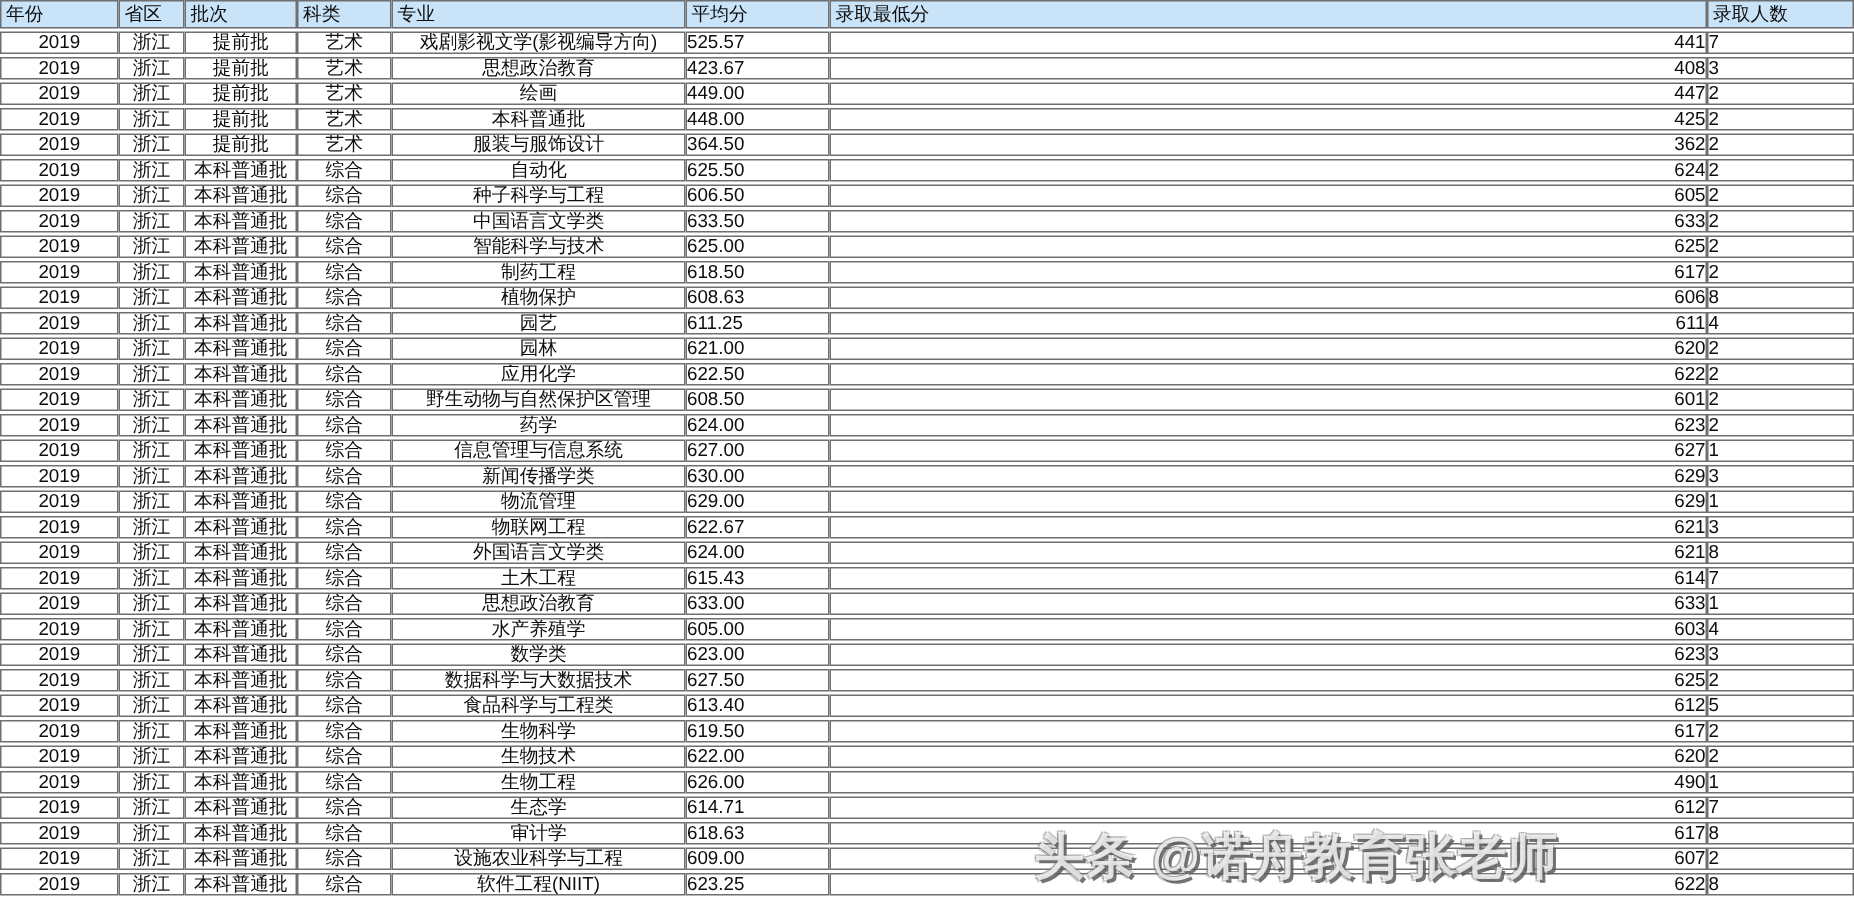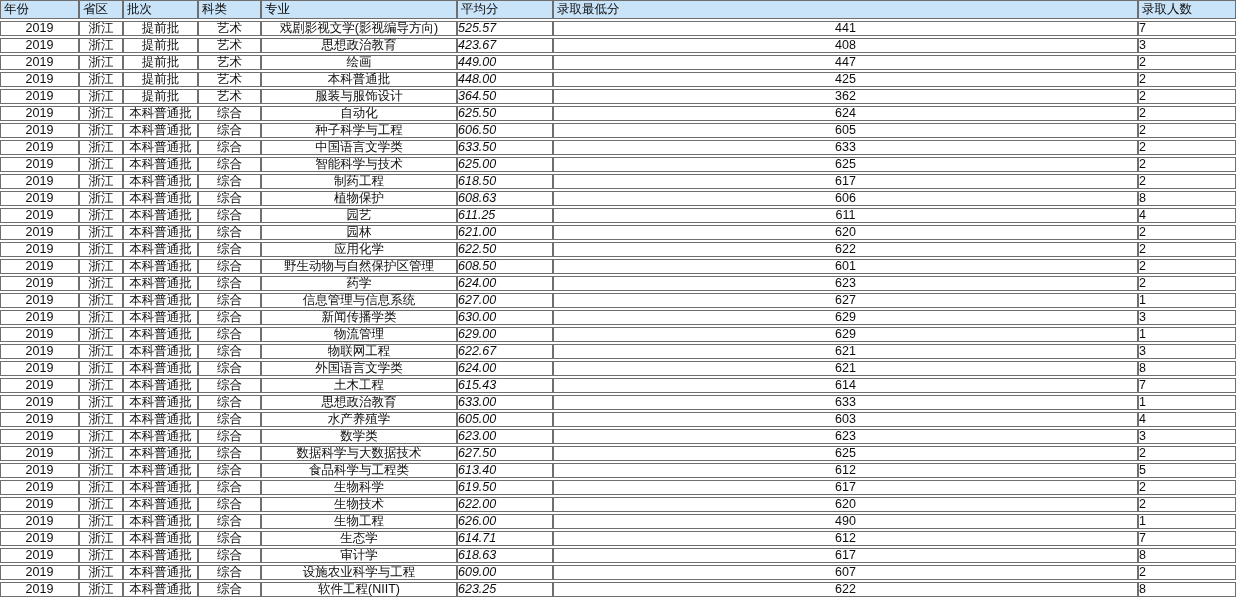--- a/index.html
+++ b/index.html
@@ -46,22 +46,22 @@
   col.c1 { width: 44px; }
   col.c2 { width: 75px; }
   col.c3 { width: 63px; }
   col.c4 { width: 196px; }
   col.c5 { width: 96px; }
   col.c6 { width: 585px; }
   col.c7 { width: 98px; }
   
   td.col0, td.col1, td.col2, td.col3 { text-align: center; }
   td.col4 { text-align: center; padding-left: 11px; }
-  td.col5 { text-align: left; padding-left: 16px; font-style: italic; }
-  td.col6 { text-align: center; padding-left: 11px; }
+  td.col5 { text-align: left; padding-left: 16px; }
+  td.col6 { text-align: right; padding-left: 11px; }
   td.col7 { text-align: left; padding-left: 14px; }
 
   .watermark {
     position: absolute;
     top: 549px;
     right: 5px;
     font-size: 33px;
     font-weight: bold;
     letter-spacing: 1px;
     white-space: nowrap;
@@ -439,14 +439,15 @@
           <td class="col2">本科普通批</td>
           <td class="col3">综合</td>
           <td class="col4">软件工程(NIIT)</td>
           <td class="col5">623.25</td>
           <td class="col6">622</td>
           <td class="col7">8</td>
         </tr>
       </tbody>
   </table>
 
+  <div class="watermark">头条 @诺舟教育张老师</div>
 
 </div>
 
 </body></html>

